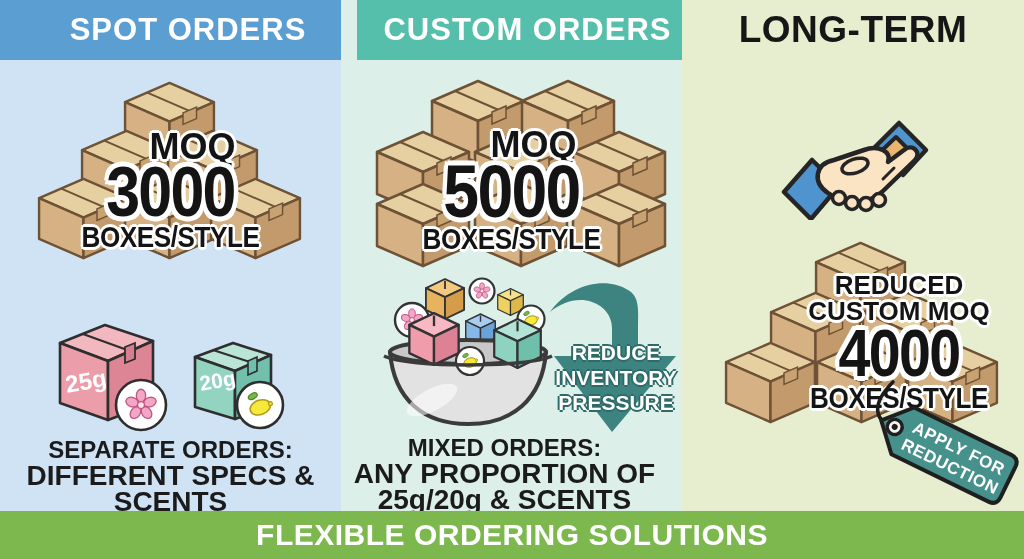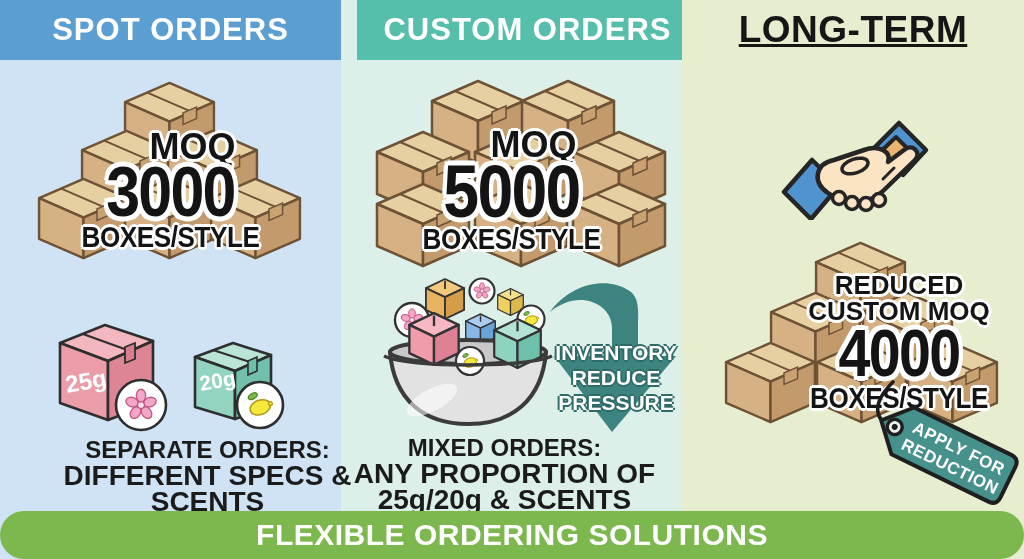--- a/index.html
+++ b/index.html
@@ -1,27 +1,27 @@
 <!DOCTYPE html>
 <html><head>
 <meta charset="utf-8">
 <style>
   html,body{margin:0;padding:0;background:#fff;}
   .stage{position:relative;width:1024px;height:559px;overflow:hidden;
          font-family:"Liberation Sans",sans-serif;-webkit-font-smoothing:antialiased;}
   .panel{position:absolute;top:0;bottom:0;}
-  .panel-spot{left:0;width:341px;background:#cfe3f4;}
+  .panel-spot{left:0;width:341px;background:#cfe3f4;padding-left:35px;}
   .panel-custom{left:341px;width:341px;background:#dcefe9;}
   .panel-partners{left:682px;width:342px;background:#e7edcf;}
   .hdr{position:absolute;left:0;top:0;width:100%;height:60px;display:flex;align-items:center;justify-content:center;
        color:#fff;font-size:31px;font-weight:700;letter-spacing:1px;}
   .hdr-spot{background:#5b9ed2;}
   .hdr-custom{background:#56bfab;margin-left:16px;}
   .pt-title{position:absolute;left:0;top:8px;width:100%;text-align:center;color:#161616;
-            font-size:37px;font-weight:700;line-height:43px;letter-spacing:.5px;text-decoration:underline;}
+            font-size:37px;font-weight:700;line-height:43px;letter-spacing:.5px;}
   .stack{position:absolute;}
   .bx{position:absolute;width:97px;height:85px;}
   .bx2{position:absolute;width:100px;height:88px;}
   .moq{position:absolute;left:0;width:100%;text-align:center;color:#141414;font-weight:700;}
   .olw{text-shadow:3px 0 0 #fff,-3px 0 0 #fff,0 3px 0 #fff,0 -3px 0 #fff,
        2px 2px 0 #fff,-2px 2px 0 #fff,2px -2px 0 #fff,-2px -2px 0 #fff;}
   .olwb{text-shadow:5px 0 0 #fff,-5px 0 0 #fff,0 5px 0 #fff,0 -5px 0 #fff,
        4px 4px 0 #fff,-4px 4px 0 #fff,4px -4px 0 #fff,-4px -4px 0 #fff;}
   .sq{display:block;transform:scaleX(.87);transform-origin:50% 50%;}
   .moq .lbl{font-size:36px;line-height:33px;margin-left:44px;}
@@ -30,21 +30,21 @@
   .moq .unit{font-size:30px;line-height:31px;letter-spacing:-.5px;}
   .moq .sm{font-size:26px;line-height:26px;}
   .caption{position:absolute;left:0;width:100%;text-align:center;color:#1b1b1b;}
   .cap-t{font-size:24px;font-weight:700;line-height:27px;}
   .cap-b{font-size:28px;font-weight:600;line-height:26px;}
   .arrow-text{position:absolute;left:540px;top:340px;width:152px;text-align:center;color:#fff;
               font-size:21px;font-weight:700;line-height:25px;
               text-shadow:2px 0 0 #2e6b68,-2px 0 0 #2e6b68,0 2px 0 #2e6b68,0 -2px 0 #2e6b68;}
   .footer{position:absolute;left:0;bottom:0;width:100%;height:48px;background:#7cb84e;
           display:flex;align-items:center;justify-content:center;color:#fff;
-          font-size:30px;font-weight:700;letter-spacing:.5px;border-radius:24px;}
+          font-size:30px;font-weight:700;letter-spacing:.5px;}
   svg{display:block;}
   .abs{position:absolute;}
 </style>
 </head>
 <body>
 
 <svg width="0" height="0" style="position:absolute">
   <defs>
     <symbol id="box" viewBox="0 0 100 88">
       <polygon points="50,3 96,23 50,43 4,23" fill="#e6cfa0" stroke="#6e5236" stroke-width="2.5" stroke-linejoin="round"></polygon>
@@ -149,21 +149,21 @@
       <polygon points="203,46 212,42 212,56 203,60" fill="#6fbfae" stroke="#2e2e2e" stroke-width="1.6"></polygon>
       <text x="156" y="76" transform="rotate(-10 156 76)" font-size="21" font-weight="bold" fill="#ffffff" font-family="Liberation Sans, sans-serif">20g</text>
     </g>
 
     <g>
       <circle cx="215" cy="90" r="23" fill="#ffffff" stroke="#2e2e2e" stroke-width="2.6"></circle>
       <use href="#lemon" x="199" y="74" width="32" height="32"></use>
     </g>
   </svg>
 
-  <div class="caption" style="top:436px;left:12px;width:341px;padding-left:25px;">
+  <div class="caption" style="top:436px;left:0;width:341px;">
     <div class="cap-t">SEPARATE ORDERS:</div>
     <div class="cap-b">DIFFERENT SPECS &amp; SCENTS</div>
   </div>
 
   <div class="stack" style="left:368px;top:78px;width:296px;height:195px;">
     <svg class="bx2" style="left:60px;top:0;">
         <use href="#box"></use>
       </svg>
     <svg class="bx2" style="left:150px;top:0;">
         <use href="#box"></use>
@@ -222,22 +222,22 @@
     </g>
     <path d="M22,84 C46,96 166,96 190,84" fill="none" stroke="#3b3b3b" stroke-width="3.5"></path>
     <ellipse cx="70" cy="128" rx="28" ry="11" transform="rotate(-28 70 128)" fill="#ffffff" opacity="0.55"></ellipse>
   </svg>
 
   <svg class="abs" style="left:548px;top:282px;" width="130" height="160" viewBox="0 0 130 160">
     <path d="M2,30 C22,2 58,-6 80,8 C92,15 90,28 90,44 L90,78 L64,78 L64,46 C64,34 56,24 44,20 C30,15 14,20 2,30 Z" fill="#3d8480"></path>
     <polygon points="6,74 128,74 64,150" fill="#3d8480"></polygon>
   </svg>
   <div class="arrow-text">
+    <div>REDUCE</div>
     <div>INVENTORY</div>
-    <div>REDUCE</div>
     <div>PRESSURE</div>
   </div>
 
   <div class="caption" style="top:434px;left:334px;width:341px;">
     <div class="cap-t">MIXED ORDERS:</div>
     <div class="cap-b">ANY PROPORTION OF</div>
     <div class="cap-b">25g/20g &amp; SCENTS</div>
   </div>
 
   <svg class="abs" style="left:780px;top:118px;" width="150" height="102" viewBox="0 0 300 204">

